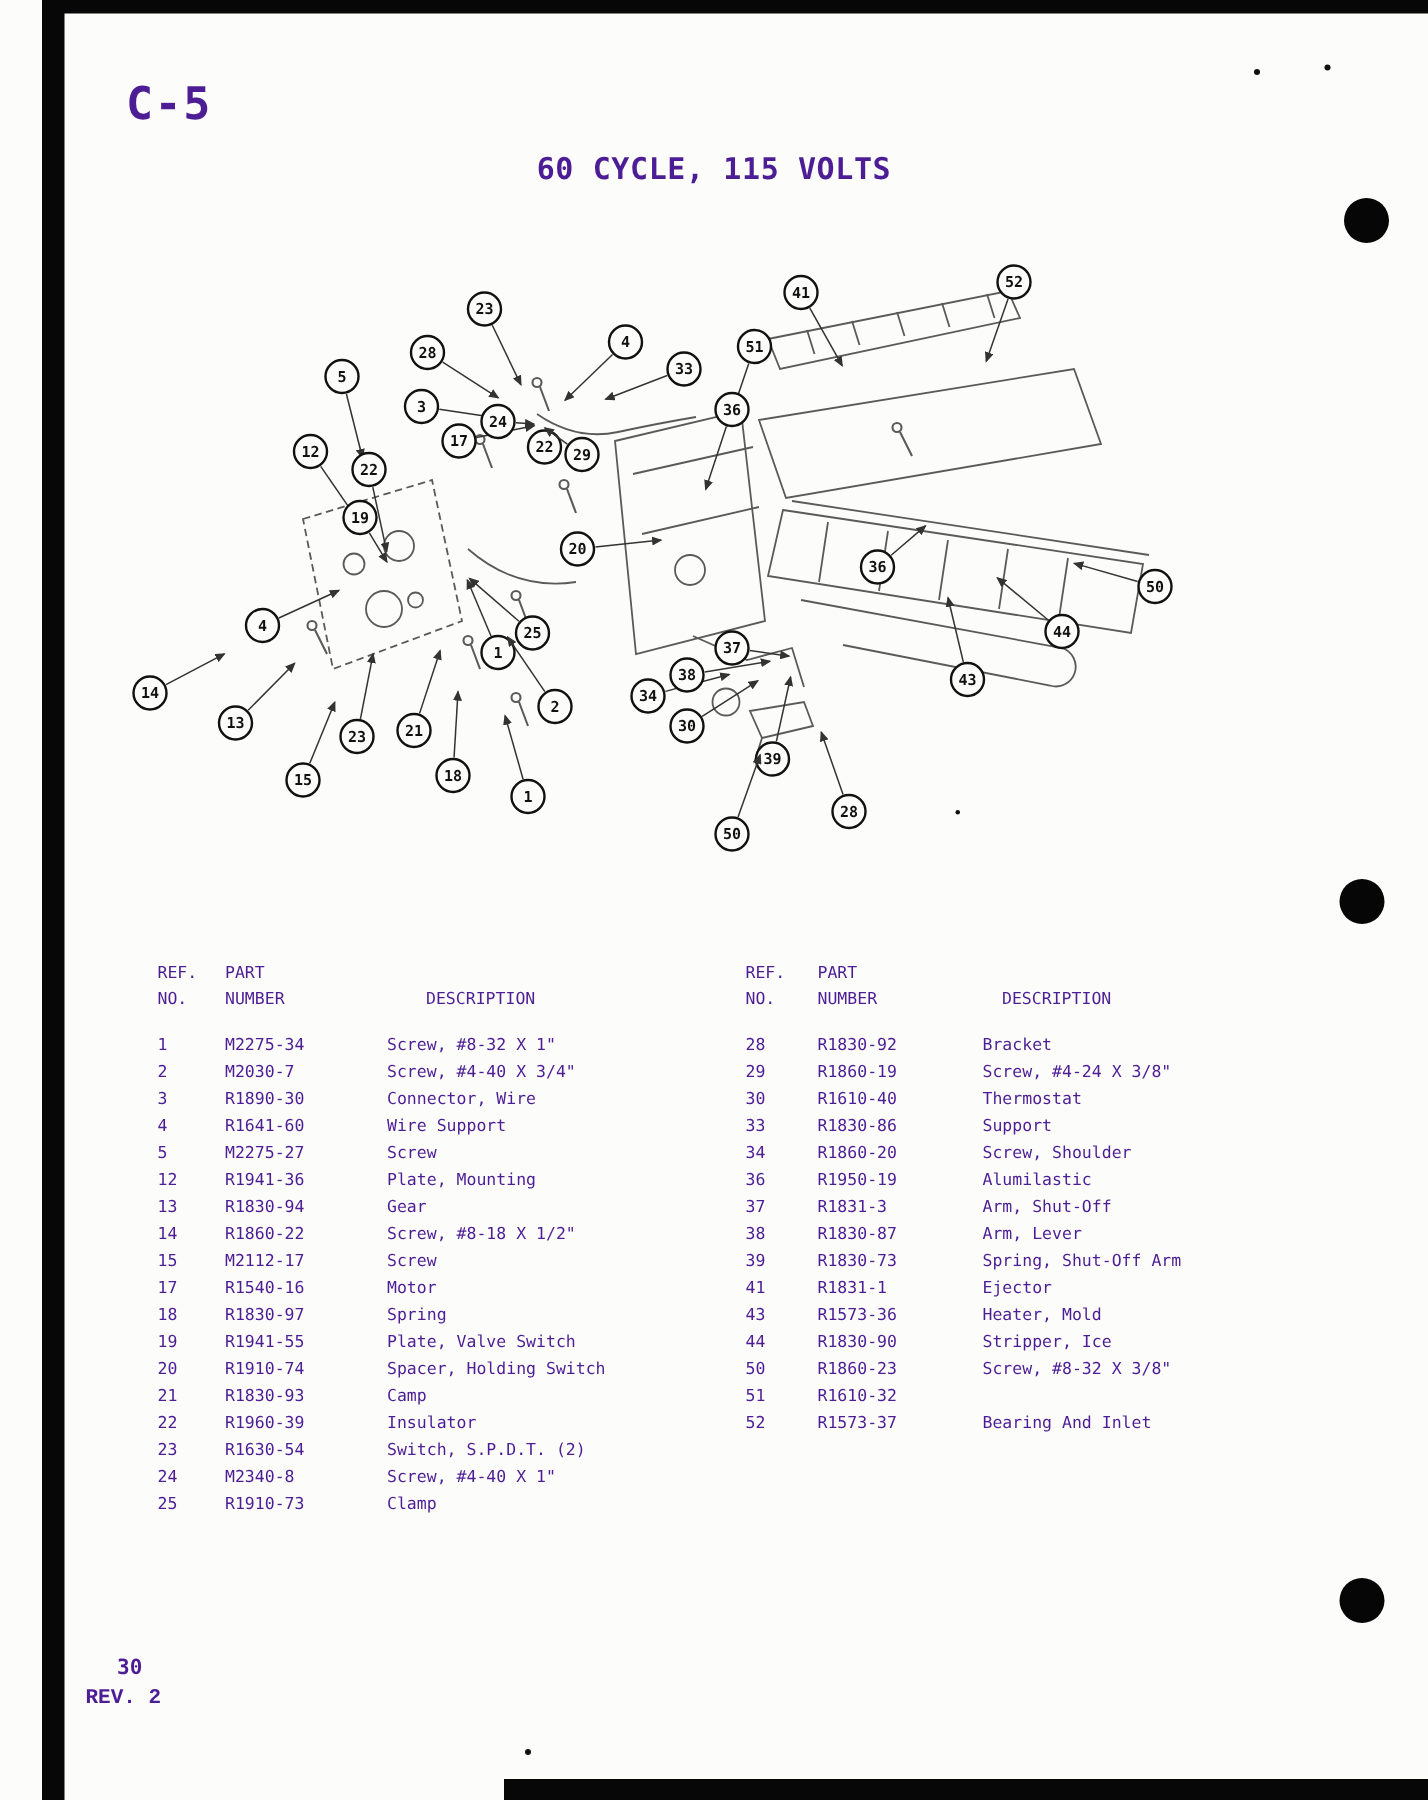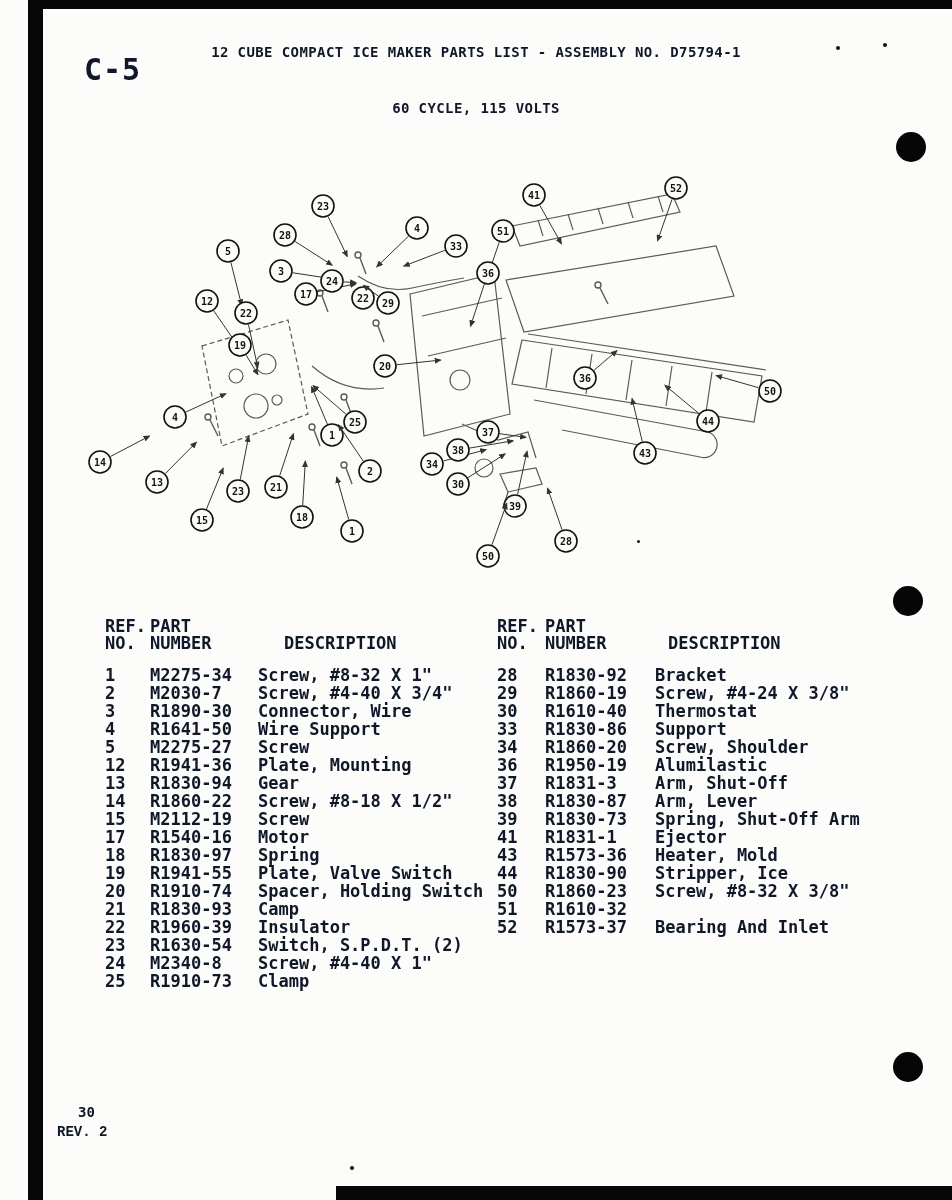--- a/index.html
+++ b/index.html
@@ -1,35 +1,35 @@
 <!DOCTYPE html>
 <html><head>
 <meta charset="utf-8">
 <style>
   html,body{margin:0;padding:0;background:#777;}
   .page{position:relative;width:952px;height:1200px;background:#fcfcfa;overflow:hidden;
-        font-family:"DejaVu Sans Mono",monospace;color:#0f172a;}
+        font-family:"DejaVu Sans Mono",monospace;color:#4c1d95;}
   
   .bar{position:absolute;background:#070707;}
   .top-bar{left:28px;top:0;width:924px;height:9px;}
   .left-bar{left:28px;top:0;width:15px;height:1200px;}
   .bottom-bar{left:336px;top:1186px;width:616px;height:14px;}
   .hole{position:absolute;width:30px;height:30px;border-radius:50%;background:#060606;}
   .hole1{left:896px;top:132px;} .hole2{left:893px;top:586px;} .hole3{left:893px;top:1052px;}
   .speck{position:absolute;background:#111;border-radius:50%;}
   
   .corner{position:absolute;left:84px;top:52px;font-size:30px;font-weight:bold;letter-spacing:1px;}
   .title{position:absolute;left:0;right:0;top:44px;text-align:center;font-size:14px;font-weight:bold;letter-spacing:.4px;}
-  .subtitle{position:absolute;left:0;right:0;top:100px;text-align:center;font-size:14px;font-weight:bold;letter-spacing:.4px;}
+  .subtitle{position:absolute;left:0;right:0;top:100px;text-align:center;font-size:20px;font-weight:bold;letter-spacing:.4px;}
   .pageno{position:absolute;left:78px;top:1104px;font-size:14px;font-weight:bold;}
   .rev{position:absolute;left:57px;top:1124px;font-size:14px;font-weight:bold;font-family:Liberation Mono, monospace;}
   
   .diagram{position:absolute;left:60px;top:168px;width:840px;height:430px;}
   
-  .parts-table{position:absolute;top:618px;font-size:17px;font-weight:bold;line-height:18px;}
+  .parts-table{position:absolute;top:640px;font-size:11px;font-weight:normal;line-height:18px;}
   #left-table{left:105px;width:392px;}
   #right-table{left:497px;width:410px;}
   .phead{display:grid;line-height:17px;}
   #left-table .phead,#left-table .prow{grid-template-columns:45px 108px 1fr;}
   #right-table .phead,#right-table .prow{grid-template-columns:48px 110px 1fr;}
   .rows{margin-top:14px;}
   .prow{display:grid;}
   .c-desc{white-space:pre-line;}
   .dhead-l{padding-left:26px;}
   .dhead-r{padding-left:13px;}
@@ -44,21 +44,20 @@
   <div class="bar bottom-bar"></div>
   <div class="hole hole1"></div>
   <div class="hole hole2"></div>
   <div class="hole hole3"></div>
   <div class="speck" style="left:836px;top:46px;width:4px;height:4px;"></div>
   <div class="speck" style="left:883px;top:43px;width:4px;height:4px;"></div>
   <div class="speck" style="left:637px;top:540px;width:3px;height:3px;"></div>
   <div class="speck" style="left:350px;top:1166px;width:4px;height:4px;"></div>
 
   <div class="corner">C-5</div>
-  <div class="title">12 CUBE COMPACT ICE MAKER PARTS LIST - ASSEMBLY NO. D75794-1</div>
   <div class="subtitle">60 CYCLE, 115 VOLTS</div>
 
   <svg class="diagram" id="diagram-svg" viewBox="0 0 840 430">
     <defs>
       <marker id="arrh" markerWidth="7" markerHeight="6" refX="6" refY="3" orient="auto">
         <path d="M0,0 L7,3 L0,6 Z" fill="#333"></path>
       </marker>
     </defs>
     <g stroke="#5a5a5a" fill="none" stroke-width="1.2">
 
@@ -351,21 +350,21 @@
           <div class="c-part">M2030-7</div>
           <div class="c-desc">Screw, #4-40 X 3/4"</div>
         </div>
         <div class="prow">
           <div class="c-ref">3</div>
           <div class="c-part">R1890-30</div>
           <div class="c-desc">Connector, Wire</div>
         </div>
         <div class="prow">
           <div class="c-ref">4</div>
-          <div class="c-part">R1641-50</div>
+          <div class="c-part">R1641-60</div>
           <div class="c-desc">Wire Support</div>
         </div>
         <div class="prow">
           <div class="c-ref">5</div>
           <div class="c-part">M2275-27</div>
           <div class="c-desc">Screw</div>
         </div>
         <div class="prow">
           <div class="c-ref">12</div>
           <div class="c-part">R1941-36</div>
@@ -376,21 +375,21 @@
           <div class="c-part">R1830-94</div>
           <div class="c-desc">Gear</div>
         </div>
         <div class="prow">
           <div class="c-ref">14</div>
           <div class="c-part">R1860-22</div>
           <div class="c-desc">Screw, #8-18 X 1/2"</div>
         </div>
         <div class="prow">
           <div class="c-ref">15</div>
-          <div class="c-part">M2112-19</div>
+          <div class="c-part">M2112-17</div>
           <div class="c-desc">Screw</div>
         </div>
         <div class="prow">
           <div class="c-ref">17</div>
           <div class="c-part">R1540-16</div>
           <div class="c-desc">Motor</div>
         </div>
         <div class="prow">
           <div class="c-ref">18</div>
           <div class="c-part">R1830-97</div>

